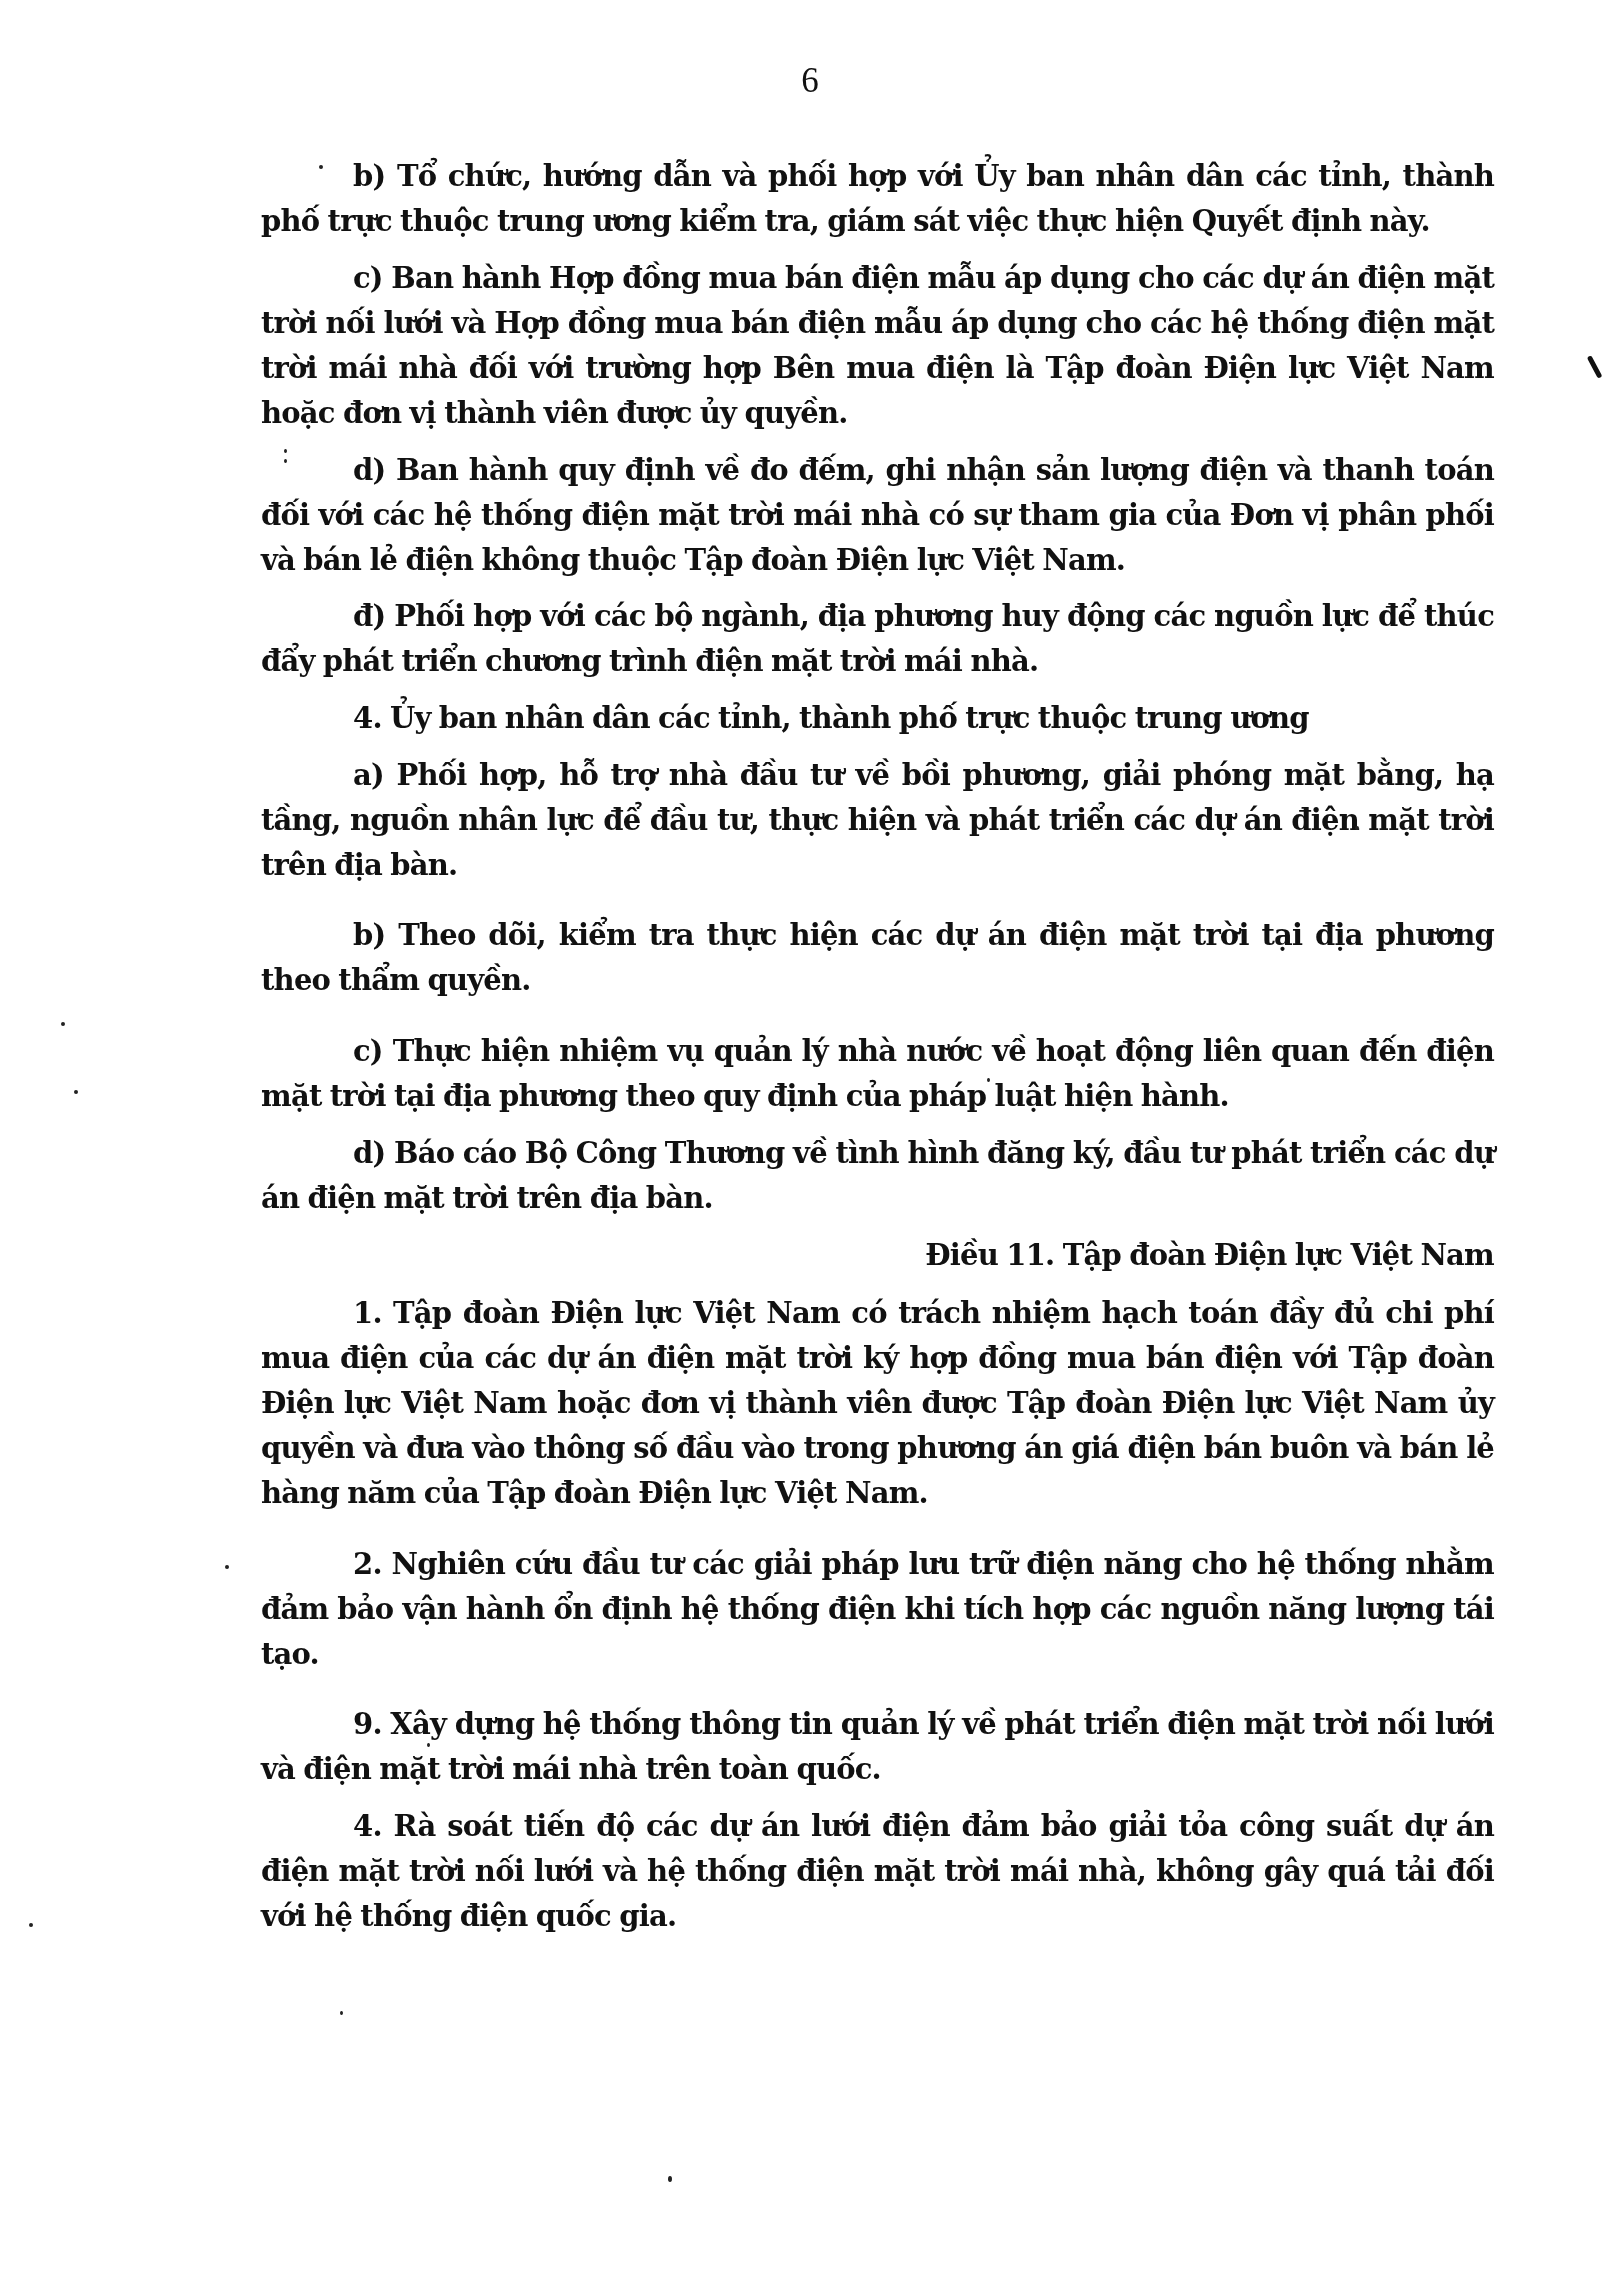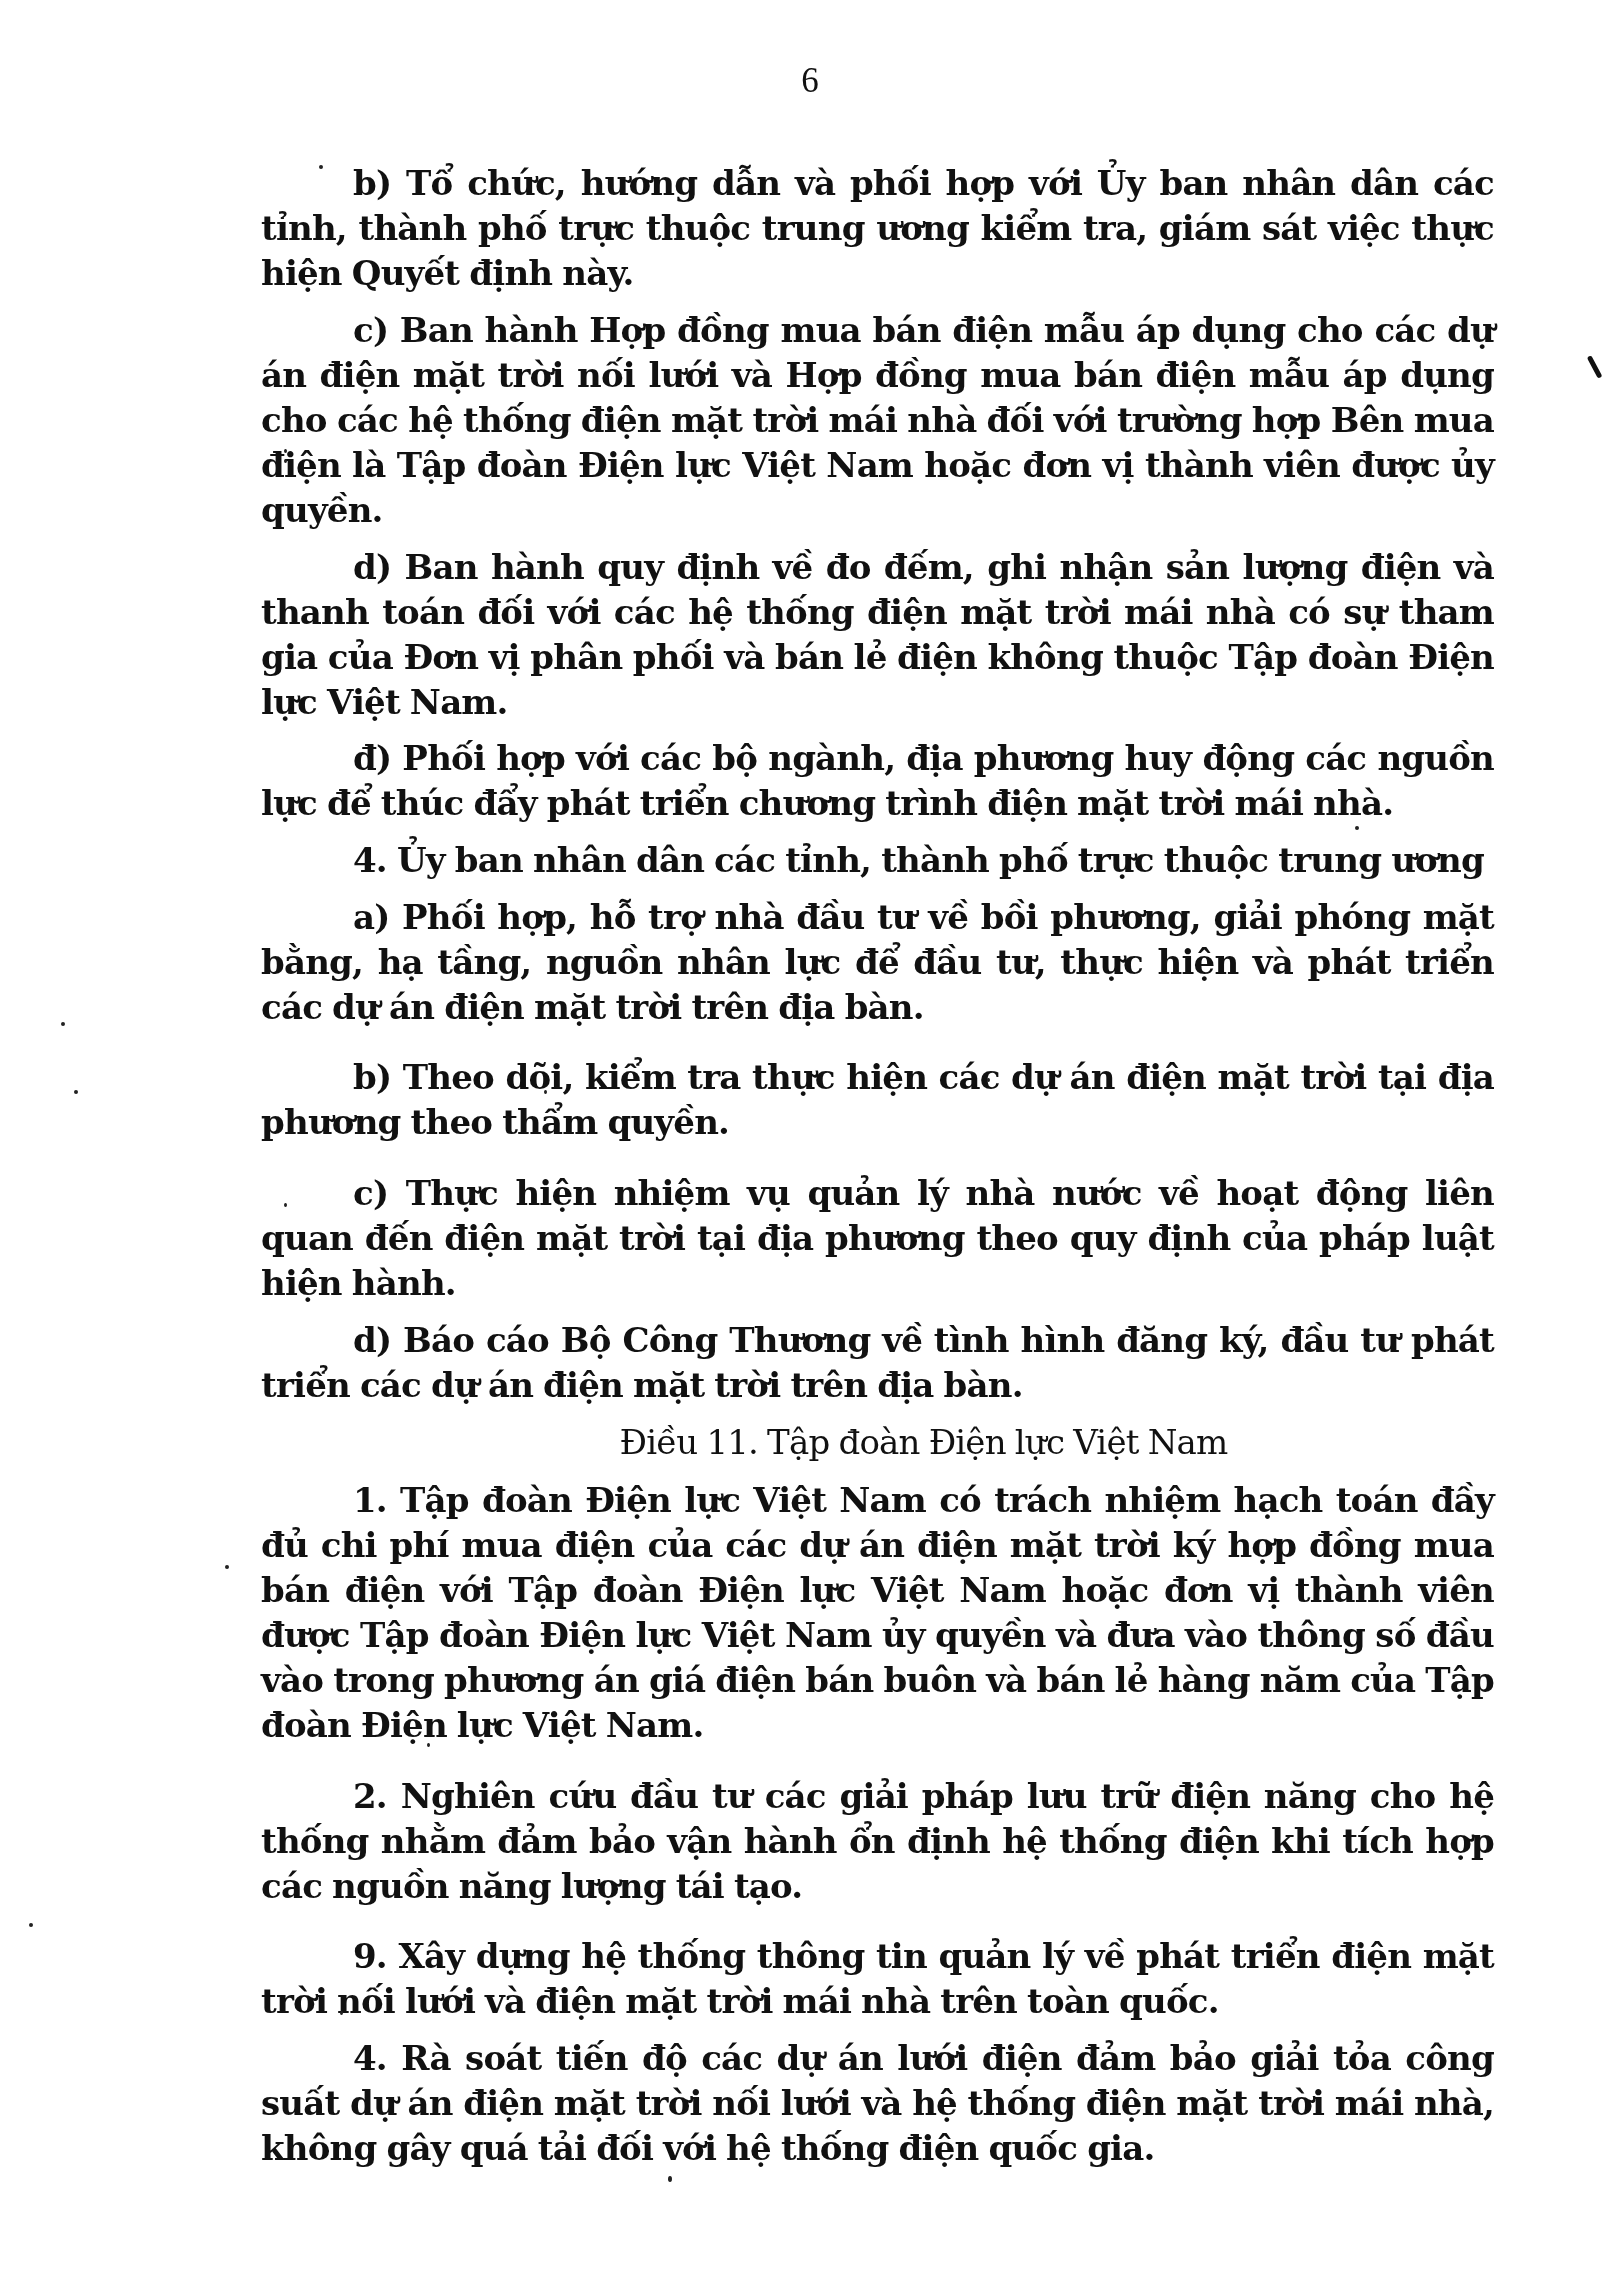--- a/index.html
+++ b/index.html
@@ -21,37 +21,37 @@
       left: 0;
       width: 1620px;
       text-align: center;
       font-family: "Liberation Serif", serif;
       font-size: 35px;
       letter-spacing: 0;
     }
     .content {
       position: absolute;
       left: 261px;
-      top: 161px;
+      top: 154px;
       width: 1233px;
       font-family: "DejaVu Serif", serif;
-      font-size: 34px;
+      font-size: 29px;
       line-height: 45px;
       text-align: justify;
       font-weight: 600;
       letter-spacing: -0.8px;
       word-spacing: -1px;
     }
     .para {
       margin: 0 0 11.8px 0;
       text-indent: 92px;
     }
     .para.heading {
-      font-weight: 400;
-      text-align: center;
+      font-weight: 700;
+      text-align: right;
       margin-bottom: 13.7px;
     }
     .para.gap-lg { margin-bottom: 25.5px; }
     .mark {
       position: absolute;
       background: #222;
       border-radius: 50%;
     }
     .slash-mark {
       position: absolute;

